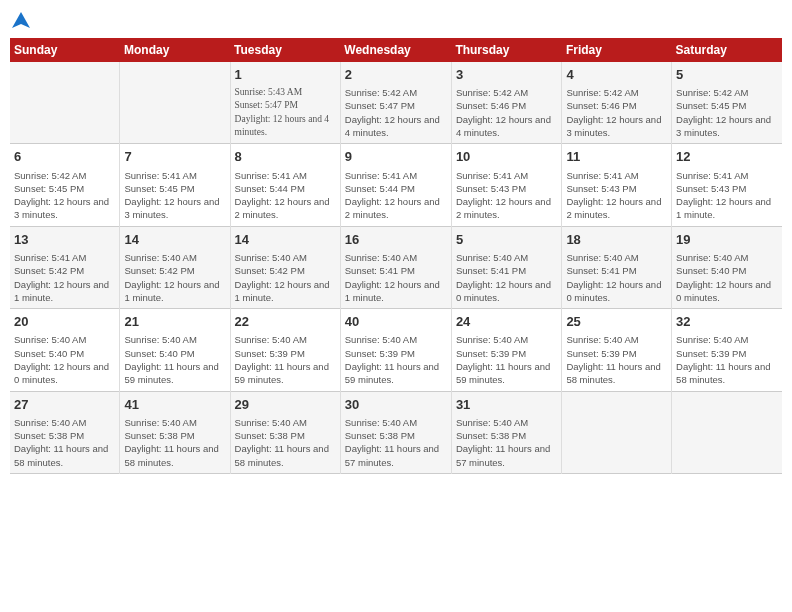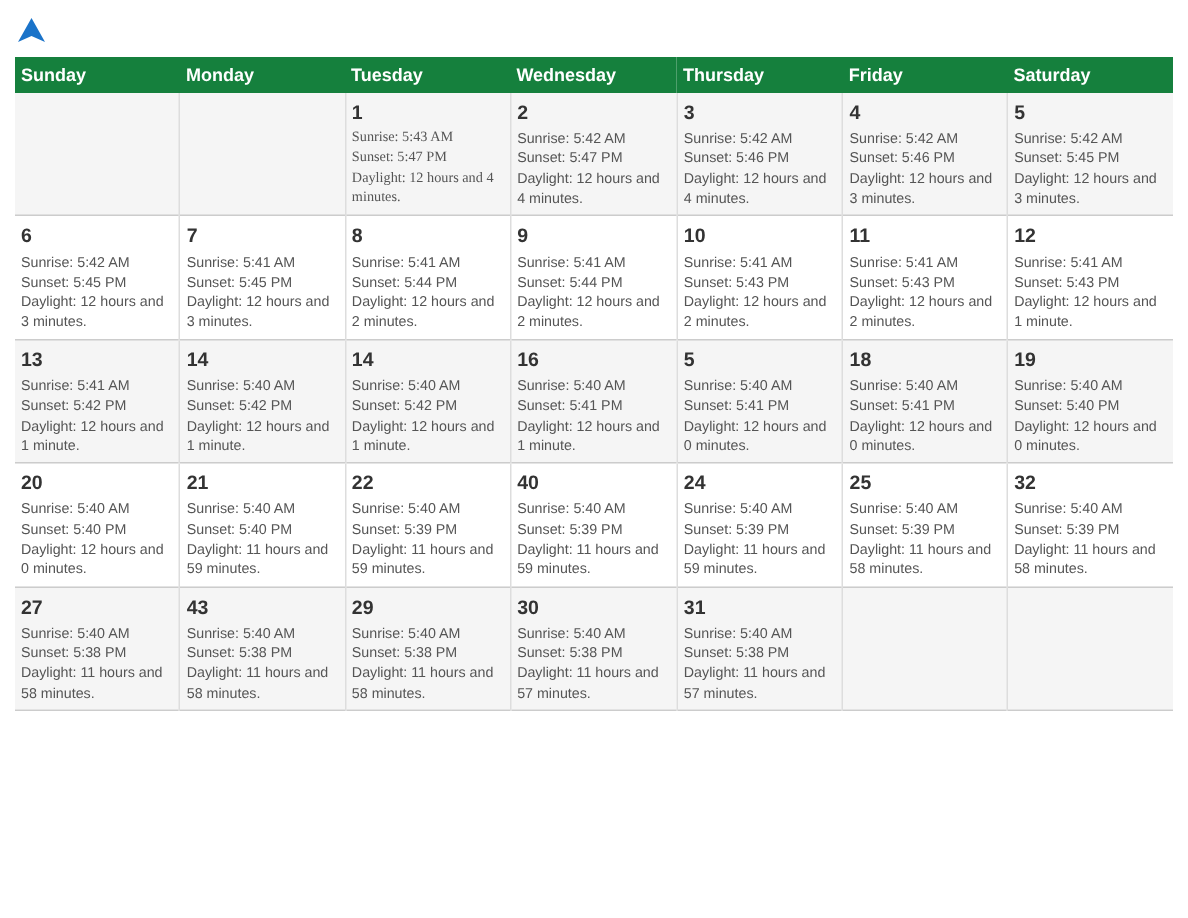--- a/index.html
+++ b/index.html
@@ -46,21 +46,21 @@
     .location-title {
       font-size: 15px;
       color: #555;
     }
     table {
       width: 100%;
       border-collapse: collapse;
       font-size: 10px;
     }
     thead tr th {
-      background-color: #15803d;
+      background-color: #b91c1c;
       color: #fff;
       padding: 5px 4px;
       text-align: left;
       font-size: 12px;
       font-weight: bold;
     }
     tbody tr {
       border-bottom: 1px solid #ccc;
     }
     tbody tr:nth-child(odd) {
@@ -293,21 +293,21 @@
         </td>
       </tr>
       <tr>
         <td>
           <span class="day-num">27</span>
           <div class="day-info" style="white-space: pre-line;">Sunrise: 5:40 AM
 Sunset: 5:38 PM
 Daylight: 11 hours and 58 minutes.</div>
         </td>
         <td>
-          <span class="day-num">43</span>
+          <span class="day-num">41</span>
           <div class="day-info" style="white-space: pre-line;">Sunrise: 5:40 AM
 Sunset: 5:38 PM
 Daylight: 11 hours and 58 minutes.</div>
         </td>
         <td>
           <span class="day-num">29</span>
           <div class="day-info" style="white-space: pre-line;">Sunrise: 5:40 AM
 Sunset: 5:38 PM
 Daylight: 11 hours and 58 minutes.</div>
         </td>

